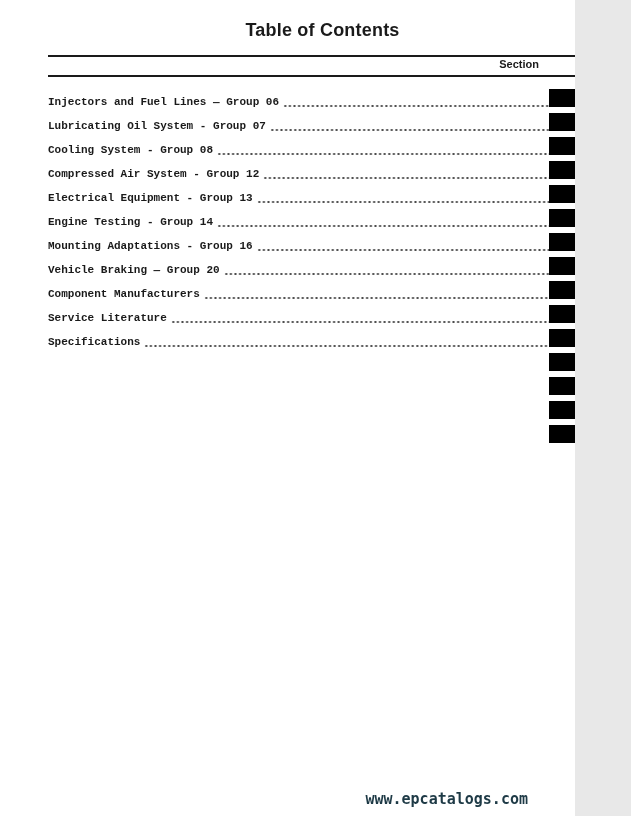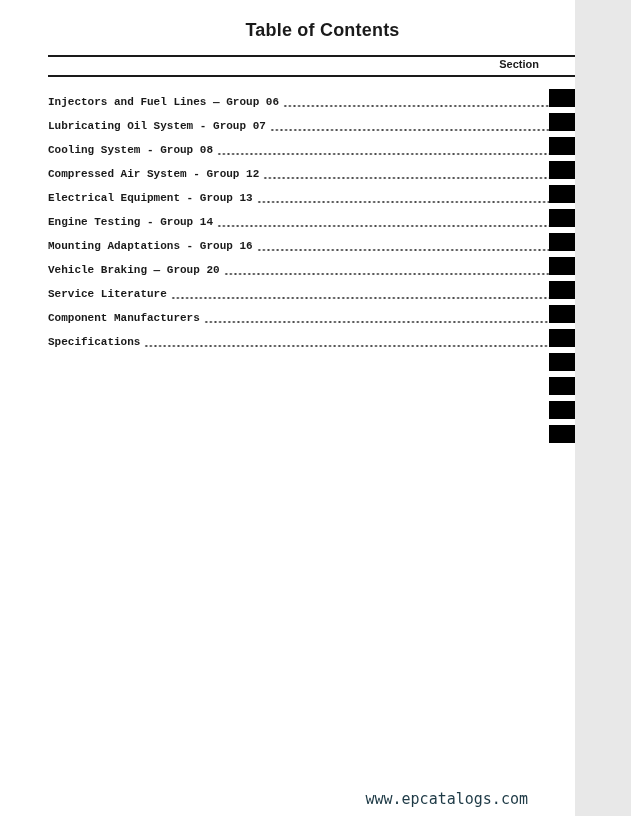--- a/index.html
+++ b/index.html
@@ -80,21 +80,21 @@
     width: 26px;
     height: 18px;
     background: var(--tab-color, #000);
   }
   .watermark {
     position: absolute;
     top: 790px;
     right: 47px;
     font-family: "DejaVu Sans Mono", monospace;
     font-size: 15px;
-    font-weight: normal;
+    font-weight: bold;
     color: var(--watermark-color, #1e3a46);
     white-space: nowrap;
     margin-left: 16px;
   }
 </style>
 </head>
 <body>
 
 <div class="page">
   <h1 class="title">Table of Contents</h1>
@@ -149,29 +149,29 @@
   </div>
 
 
   <div class="toc-row">
     <span class="entry-label">Vehicle Braking — Group 20</span>
     <span class="leader"></span>
     <span class="section-num">20</span>
   </div>
 
   <div class="toc-row">
+    <span class="entry-label">Component Manufacturers</span>
+    <span class="leader"></span>
+    <span class="section-num">M</span>
+  </div>
+
+  <div class="toc-row">
     <span class="entry-label">Service Literature</span>
     <span class="leader"></span>
     <span class="section-num">L</span>
-  </div>
-
-  <div class="toc-row">
-    <span class="entry-label">Component Manufacturers</span>
-    <span class="leader"></span>
-    <span class="section-num">M</span>
   </div>
 
   <div class="toc-row">
     <span class="entry-label">Specifications</span>
     <span class="leader"></span>
     <span class="section-num">V</span>
   </div>
 </div>
 
   <div class="tabs" id="tabs">

